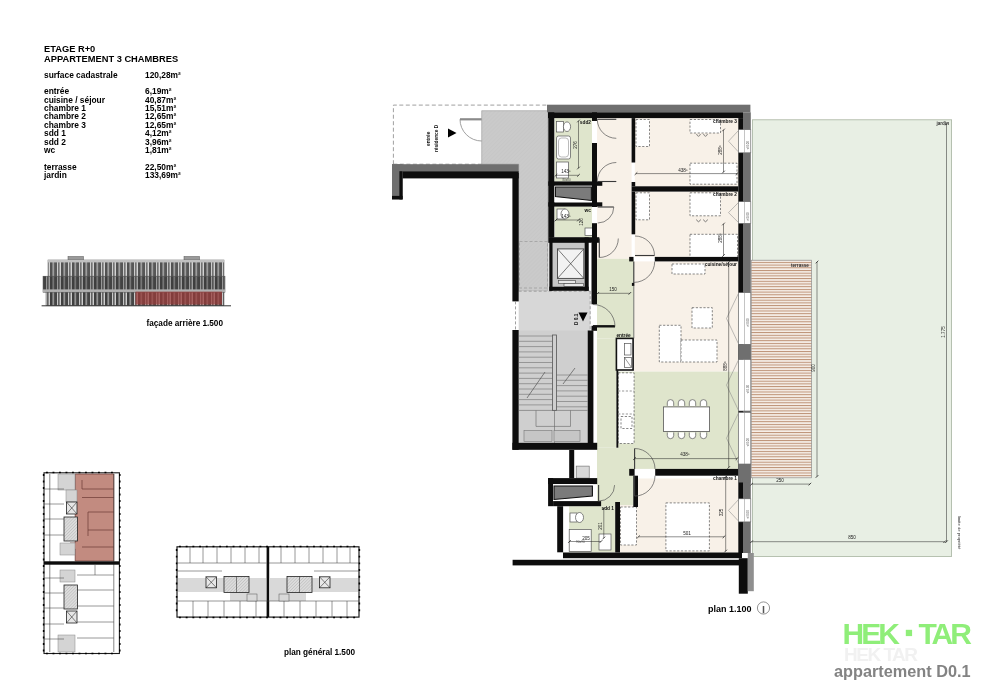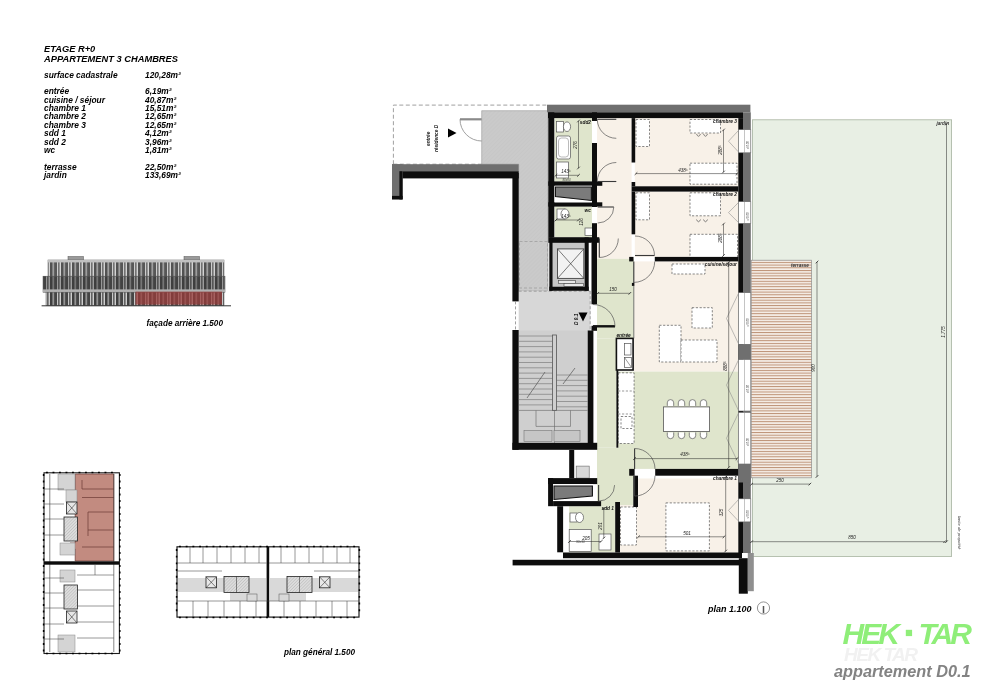--- a/index.html
+++ b/index.html
@@ -1,14 +1,14 @@
 <!DOCTYPE html>
 <html><head><meta charset="utf-8"><title>plan</title>
 <style>html,body{margin:0;padding:0;background:#fff;}
-#page{position:relative;width:995px;height:699px;overflow:hidden;font-family:"Liberation Sans",sans-serif;font-style:italic;}
+#page{position:relative;width:995px;height:699px;overflow:hidden;font-family:"Liberation Sans",sans-serif;}
 </style></head>
 <body>
 <div id="page">
 <svg width="995" height="699" viewBox="0 0 995 699" font-family="Liberation Sans, sans-serif">
 <defs>
 <pattern id="hatch" width="2.8" height="2.8" patternUnits="userSpaceOnUse" patternTransform="rotate(45)">
           <rect width="2.8" height="2.8" fill="#cacaca"></rect>
           <line x1="0" y1="0" x2="0" y2="2.8" stroke="#c1c1c1" stroke-width="0.7"></line>
         </pattern>
 <pattern id="terr" width="4" height="2.7" patternUnits="userSpaceOnUse">

